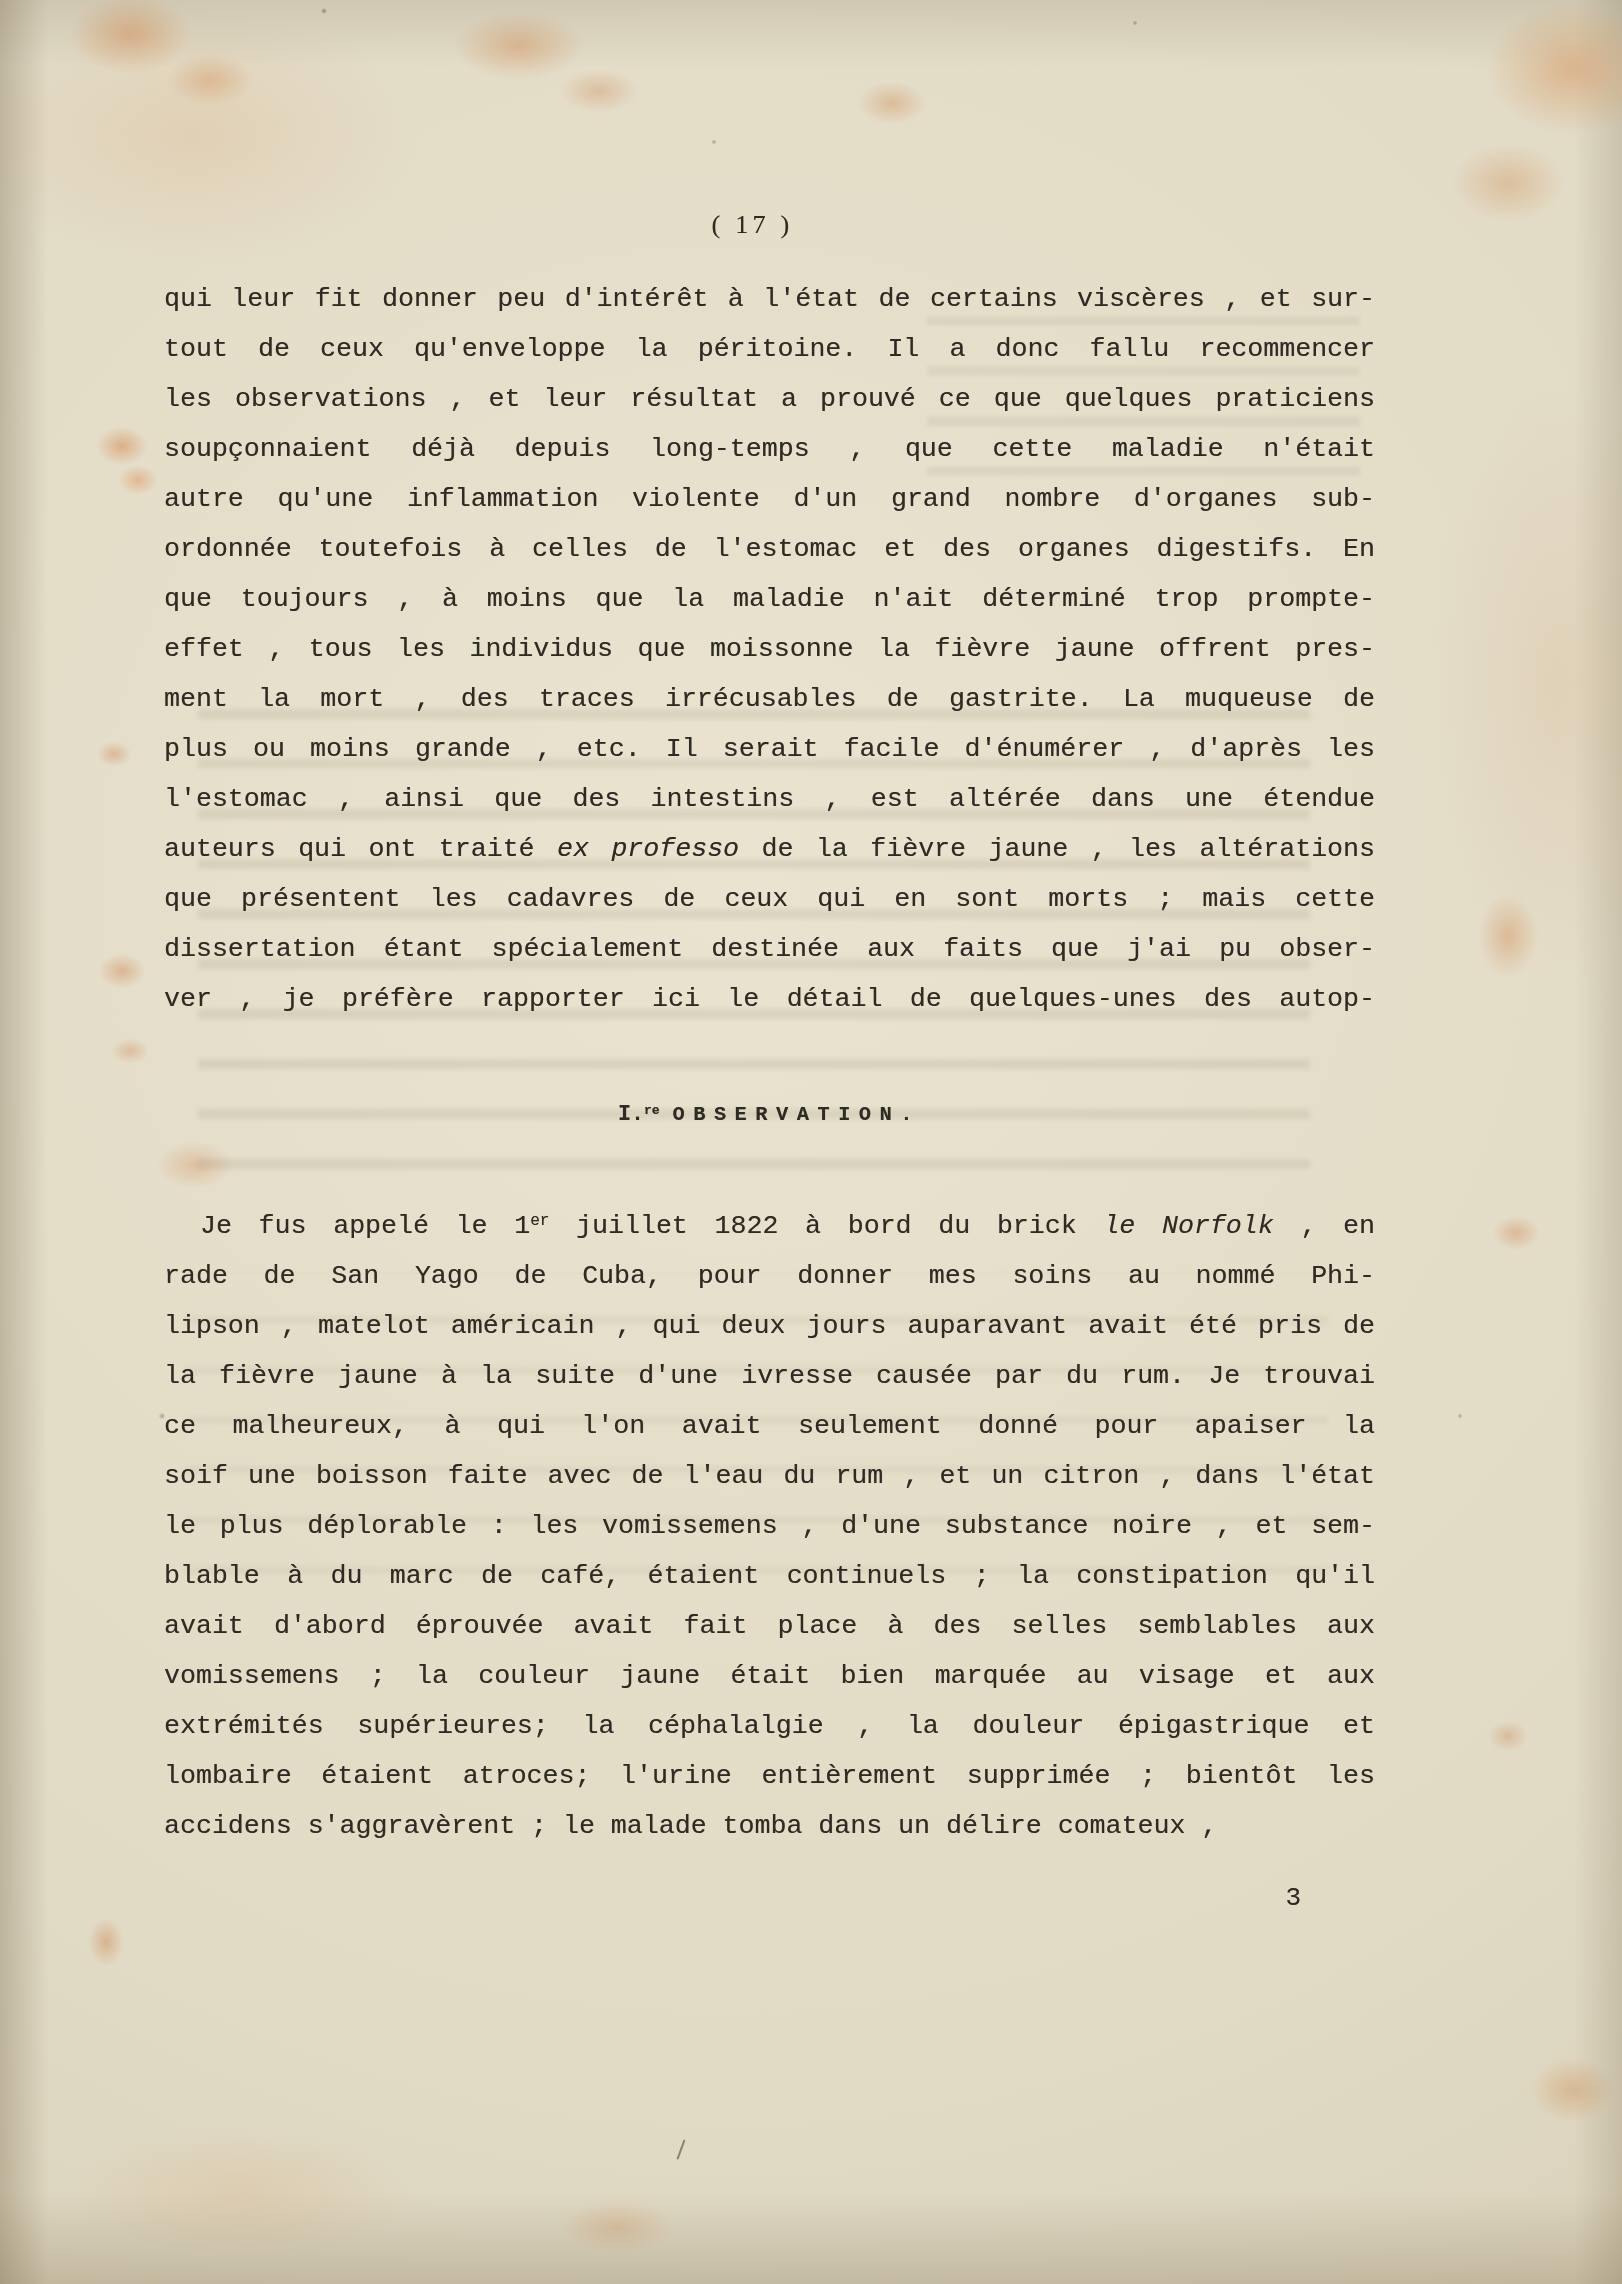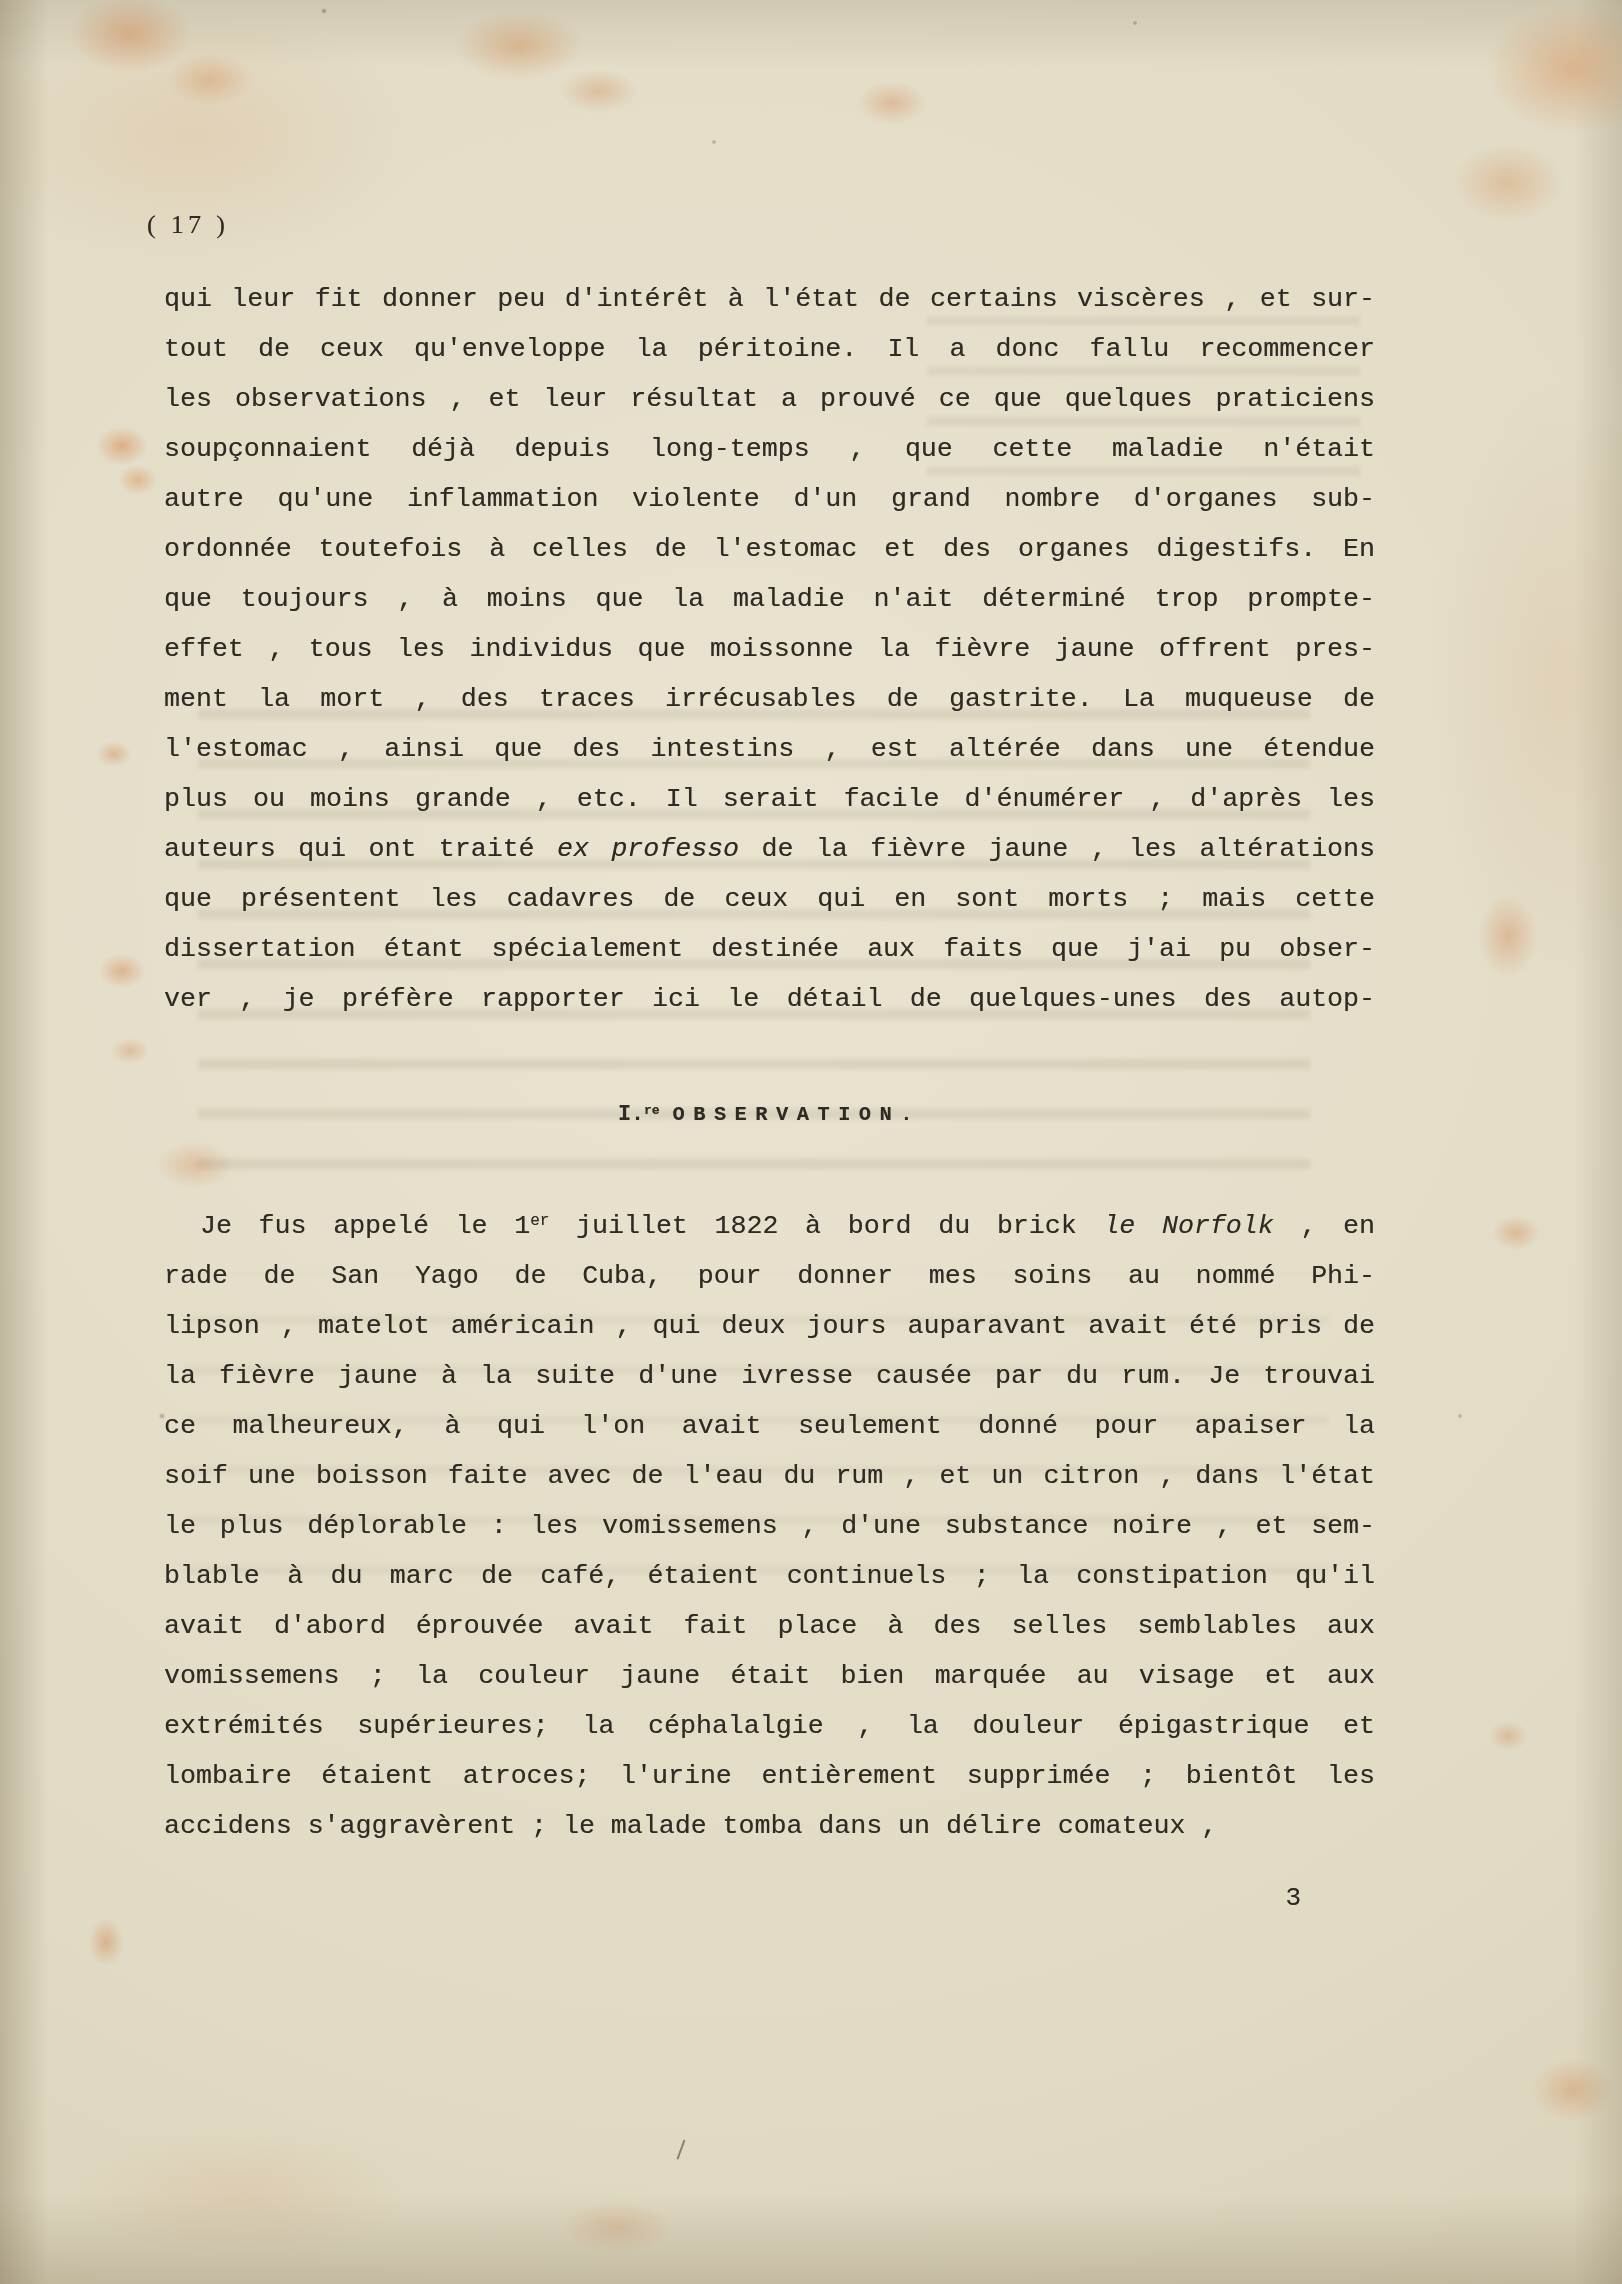--- a/index.html
+++ b/index.html
@@ -62,21 +62,21 @@
       rgba(125,112,88,.12) 18.5px 28.4px, transparent 28.4px 50px); }
   .bleed-2{ left:927px; top:290px; width:433px; height:204px;
     background:repeating-linear-gradient(0deg, transparent 0 18.5px,
       rgba(125,112,88,.10) 18.5px 27px, transparent 27px 50px); }
   .bleed-3{ left:185px; top:1273px; width:1143px; height:321px;
     background:repeating-linear-gradient(0deg, transparent 0 20px,
       rgba(125,112,88,.07) 20px 28.4px, transparent 28.4px 50px); }
 
   .pagenum{
     position:absolute; top:210px; left:147px; width:1211px;
-    text-align:left; font-size:26px; letter-spacing:4.3px;
+    text-align:center; font-size:26px; letter-spacing:4.3px;
     text-shadow:0.2px 0.2px 0.6px rgba(40,35,28,.45);
   }
 
   .textblock{
     position:absolute; left:164px; top:274px; width:1211px;
     font-size:26.6px; line-height:50px;
     text-shadow:0.2px 0.2px 0.6px rgba(40,35,28,.45);
     font-family:Liberation Mono, monospace;
   }
   .line{ text-align:justify; text-align-last:justify; }
@@ -114,22 +114,22 @@
   <div class="para">
       <div class="line"><span>qui leur fit donner peu d'intérêt à l'état de certains viscères , et sur-</span></div>
       <div class="line"><span>tout de ceux qu'enveloppe la péritoine. Il a donc fallu recommencer</span></div>
       <div class="line"><span>les observations , et leur résultat a prouvé ce que quelques praticiens</span></div>
       <div class="line"><span>soupçonnaient déjà depuis long-temps , que cette maladie n'était</span></div>
       <div class="line"><span>autre qu'une inflammation violente d'un grand nombre d'organes sub-</span></div>
       <div class="line"><span>ordonnée toutefois à celles de l'estomac et des organes digestifs. En</span></div>
       <div class="line"><span>que toujours , à moins que la maladie n'ait déterminé trop prompte-</span></div>
       <div class="line"><span>effet , tous les individus que moissonne la fièvre jaune offrent pres-</span></div>
       <div class="line"><span>ment la mort , des traces irrécusables de gastrite. La muqueuse de</span></div>
+      <div class="line"><span>plus ou moins grande , etc. Il serait facile d'énumérer , d'après les</span></div>
       <div class="line"><span>l'estomac , ainsi que des intestins , est altérée dans une étendue</span></div>
-      <div class="line"><span>plus ou moins grande , etc. Il serait facile d'énumérer , d'après les</span></div>
       <div class="line"><span>auteurs qui ont traité </span><span class="it">ex professo</span><span> de la fièvre jaune , les altérations</span></div>
       <div class="line"><span>que présentent les cadavres de ceux qui en sont morts ; mais cette</span></div>
       <div class="line"><span>dissertation étant spécialement destinée aux faits que j'ai pu obser-</span></div>
       <div class="line"><span>ver , je préfère rapporter ici le détail de quelques-unes des autop-</span></div>
     </div>
 
   <div class="heading">
       <div class="line last"><span>I.</span><sup>re</sup><span> </span><span class="sp">OBSERVATION.</span></div>
     </div>
 

